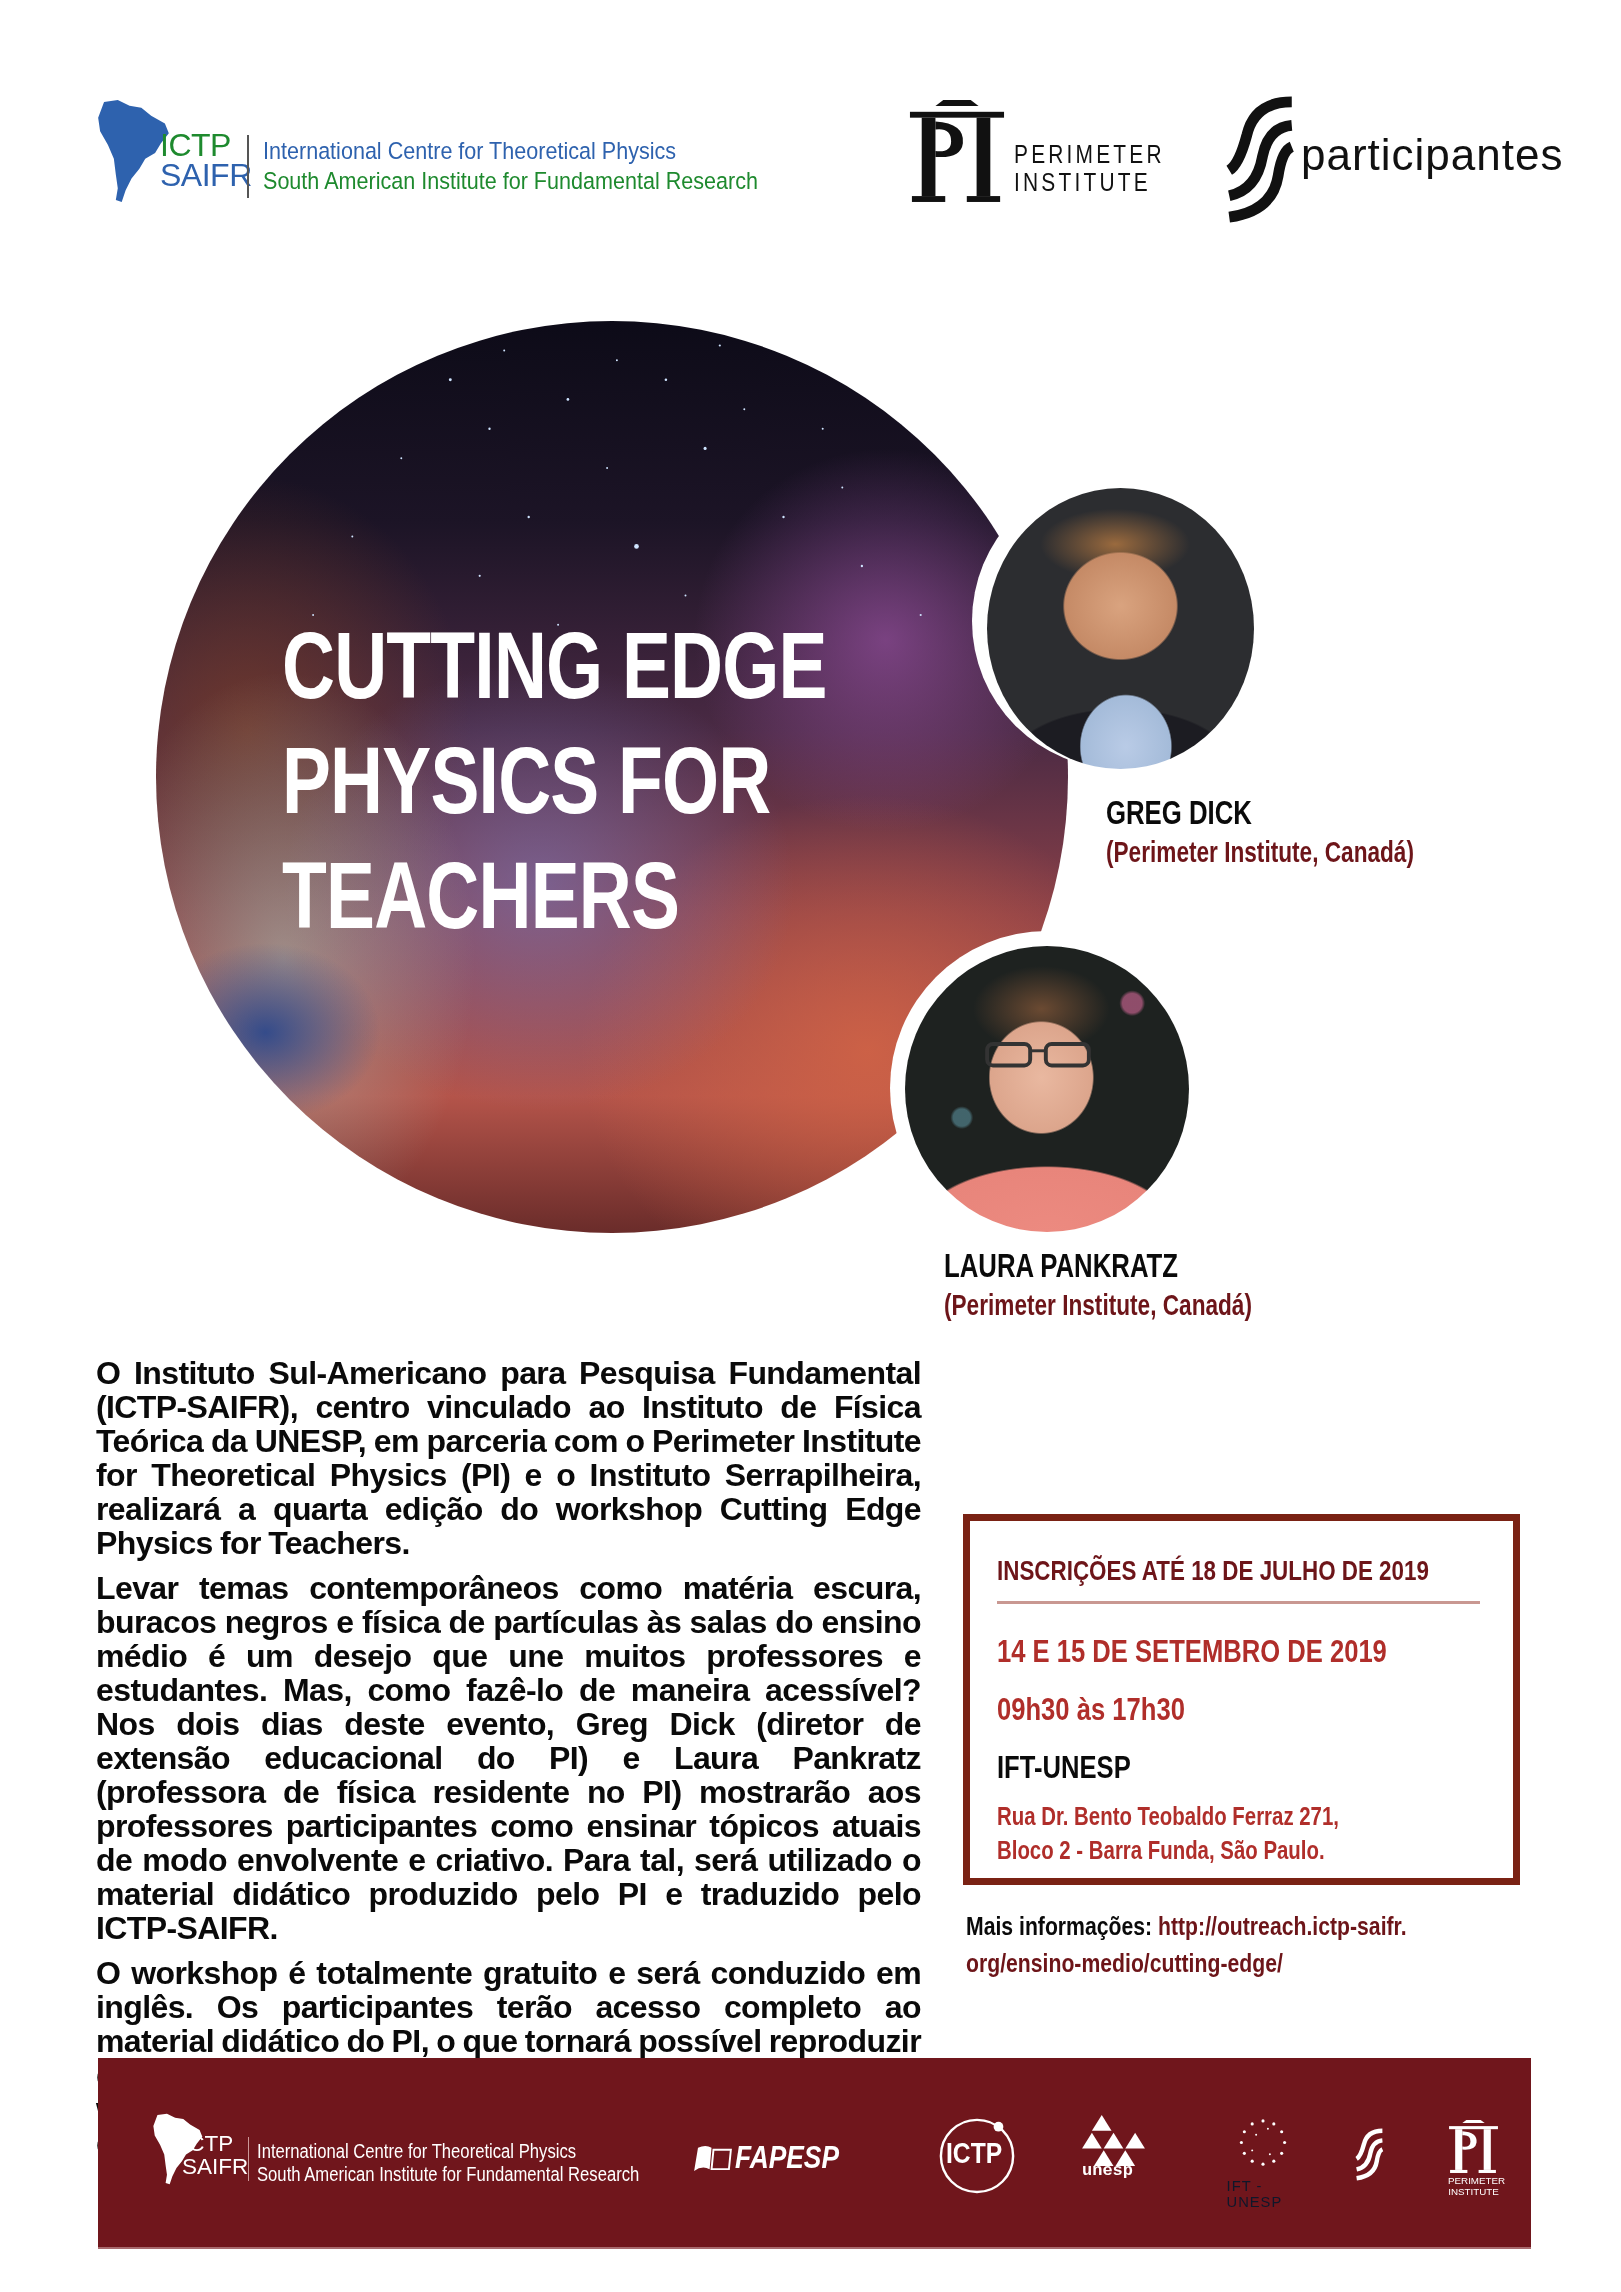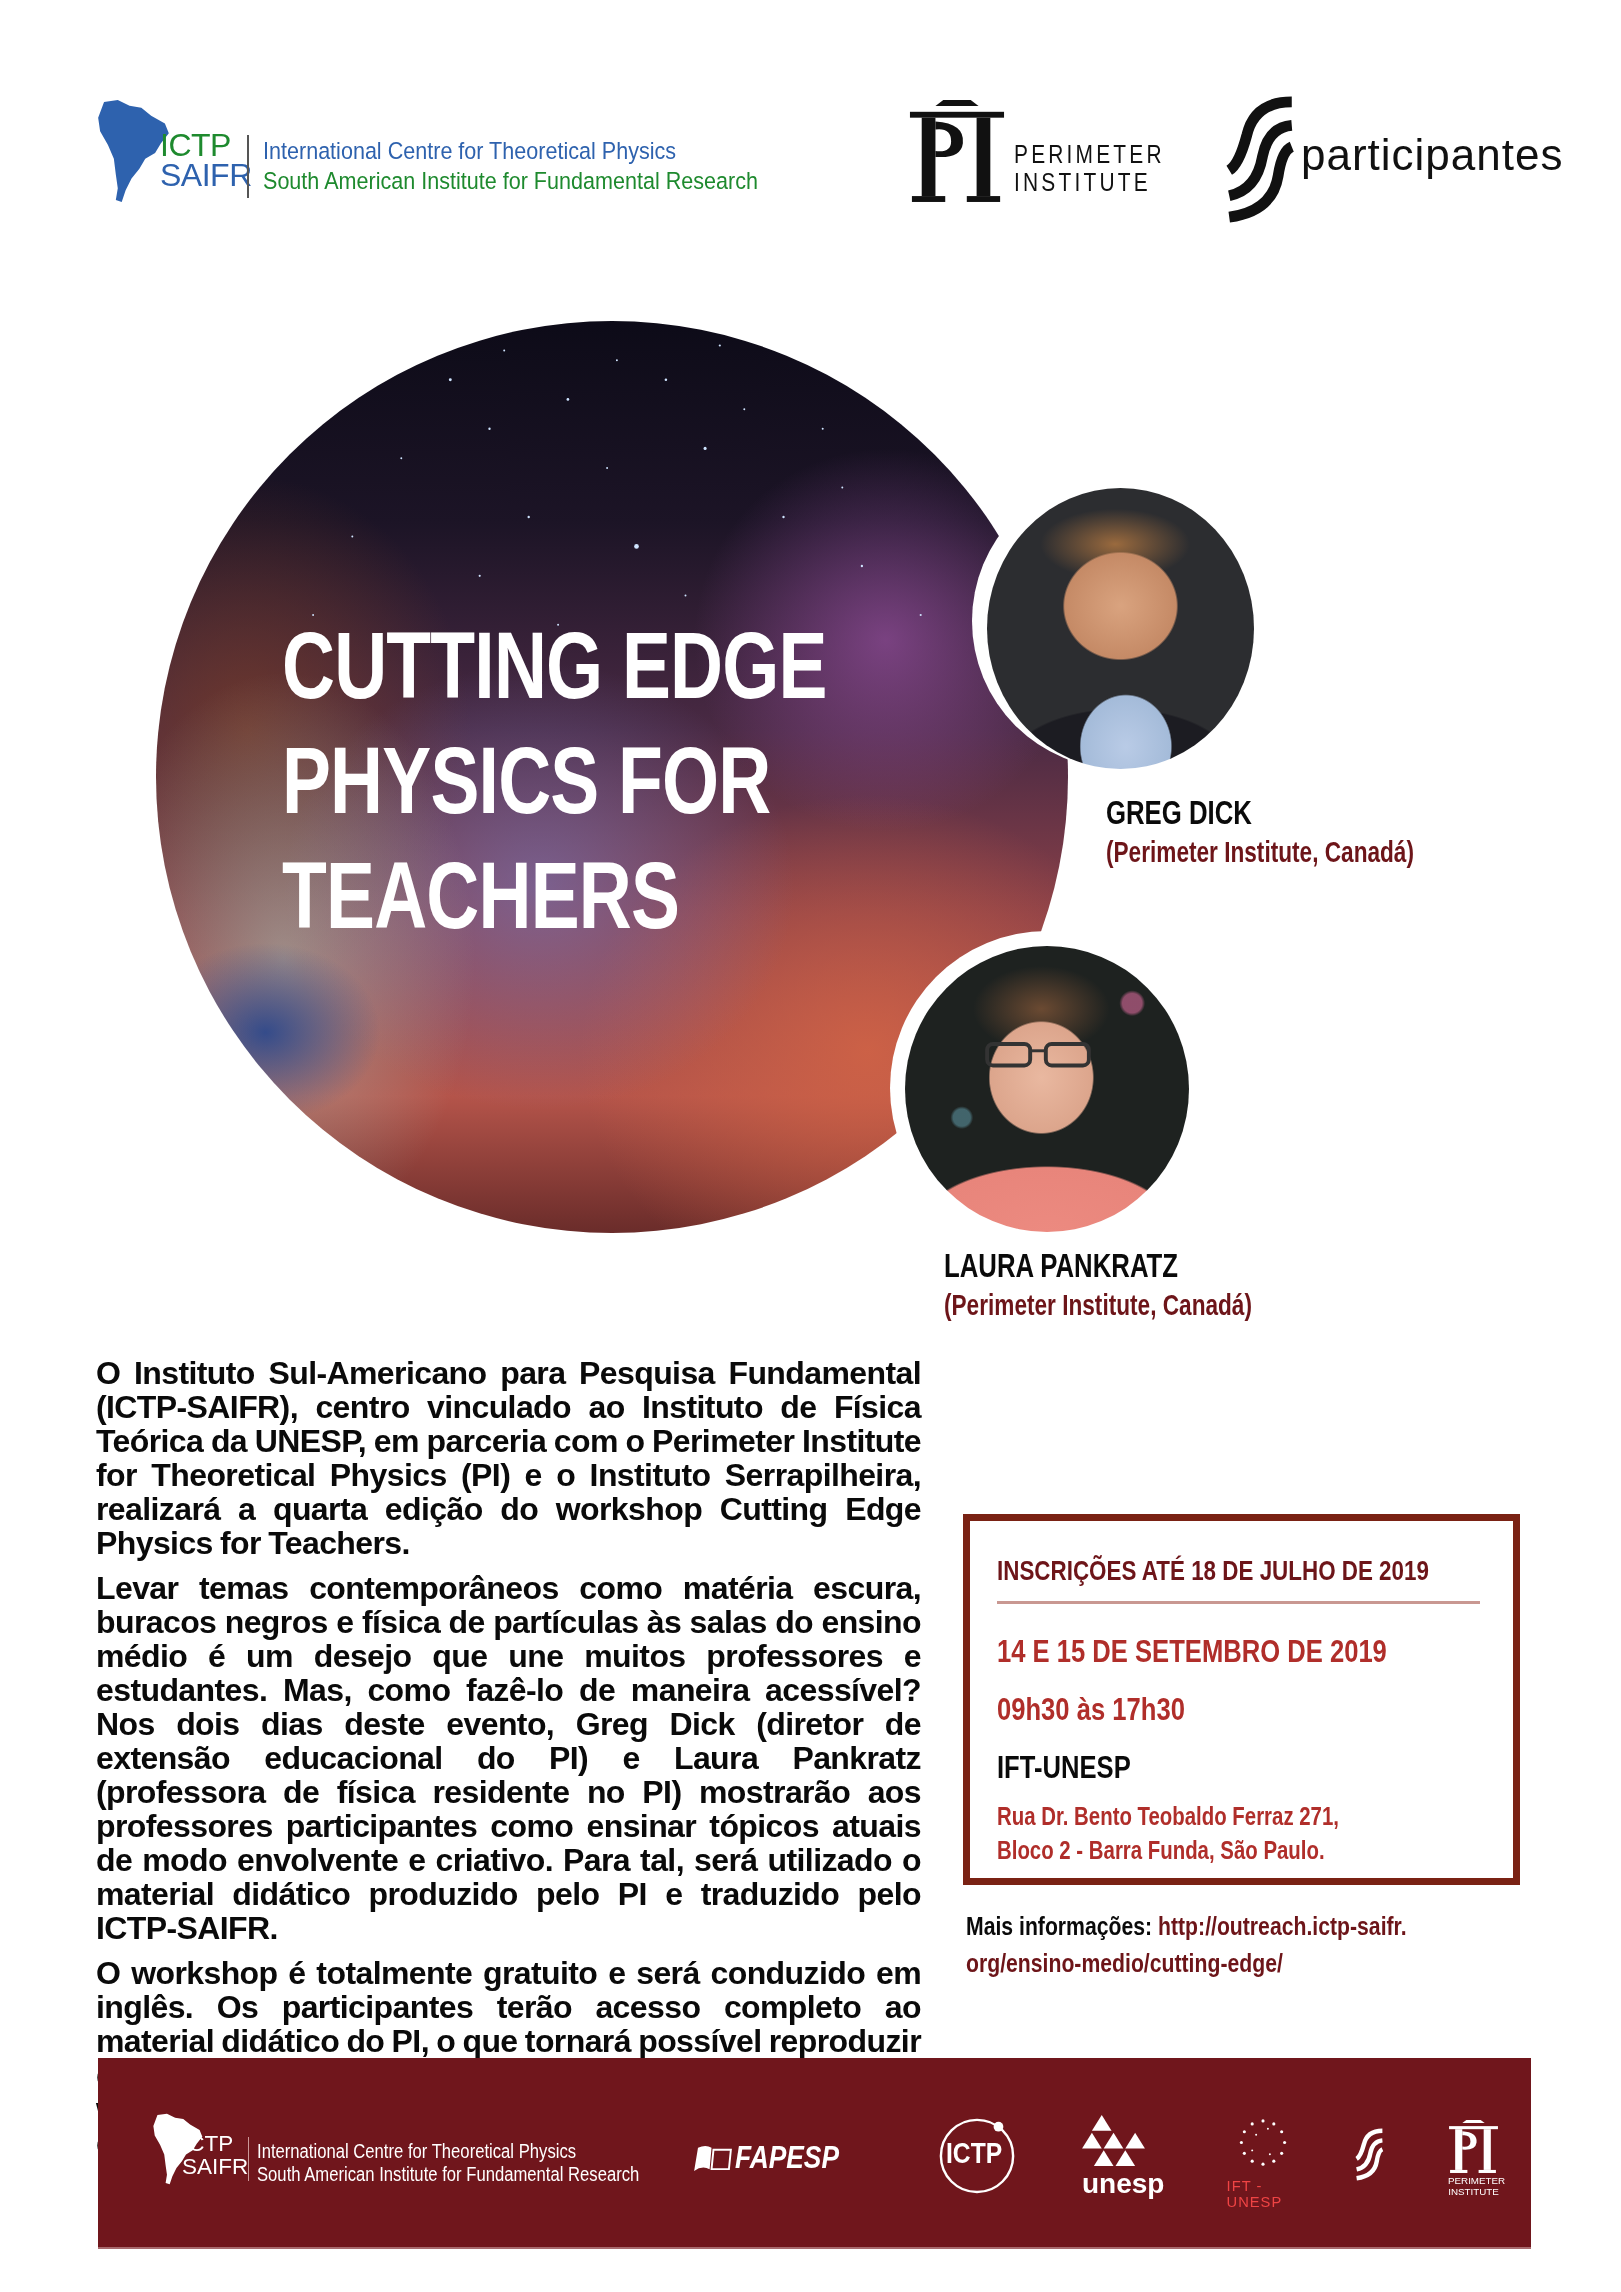--- a/index.html
+++ b/index.html
@@ -237,21 +237,21 @@
     <g fill="#fff">
       <path d="M22 0 L32 16 L12 16 Z"></path>
         <path d="M38 0 L48 16 L28 16 Z" opacity="0"></path>
       <path d="M12 18 L22 34 L2 34 Z"></path>
         <path d="M34 18 L44 34 L24 34 Z"></path>
       <path d="M24 36 L34 52 L14 52 Z"></path>
         <path d="M46 36 L56 52 L36 52 Z"></path>
       <path d="M56 18 L66 34 L46 34 Z"></path>
     </g>
   </svg>
-  <span style="position:absolute;left:2px;top:53px;font-weight:bold;font-size:28px;color:#fff;">unesp</span>
+  <span style="position:absolute;left:2px;top:46px;font-weight:bold;font-size:17px;color:#fff;font-family:Liberation Mono, monospace;">unesp</span>
 </div>
 
 <div class="abs f-ift">
   <svg width="108" height="59" viewBox="0 0 110 60" style="position:absolute;left:0;top:0">
     <g fill="#fff">
       <circle cx="55" cy="6" r="1.6"></circle>
         <circle cx="66" cy="9" r="1.6"></circle>
         <circle cx="74" cy="17" r="1.6"></circle>
       <circle cx="77" cy="28" r="1.6"></circle>
         <circle cx="74" cy="39" r="1.6"></circle>
@@ -261,21 +261,21 @@
         <circle cx="36" cy="39" r="1.6"></circle>
       <circle cx="33" cy="28" r="1.6"></circle>
         <circle cx="36" cy="17" r="1.6"></circle>
         <circle cx="44" cy="9" r="1.6"></circle>
       <circle cx="60" cy="14" r="1"></circle>
         <circle cx="48" cy="20" r="1"></circle>
         <circle cx="62" cy="40" r="1"></circle>
         <circle cx="44" cy="36" r="1"></circle>
     </g>
   </svg>
-  <span style="position:absolute;left:17.6px;top:63px;font-size:14.7px;color:#ef4444;letter-spacing:1px;">IFT - UNESP</span>
+  <span style="position:absolute;left:17.6px;top:63px;font-size:14.7px;color:#0f172a;letter-spacing:1px;">IFT - UNESP</span>
 </div>
 
 <svg class="abs f-serra" viewBox="0 0 72 130">
   <path d="M68 6 Q30 6 22 40 Q14 70 4 76" stroke="#fff" stroke-width="11" fill="none"></path>
   <path d="M68 30 Q44 32 38 62 Q32 96 4 102" stroke="#fff" stroke-width="11" fill="none"></path>
   <path d="M68 52 Q58 56 54 82 Q48 118 4 124" stroke="#fff" stroke-width="11" fill="none"></path>
 </svg>
 
 <div class="abs f-pi">
   <svg width="51" height="55" viewBox="0 0 100 108" style="position:absolute;left:0;top:0">

